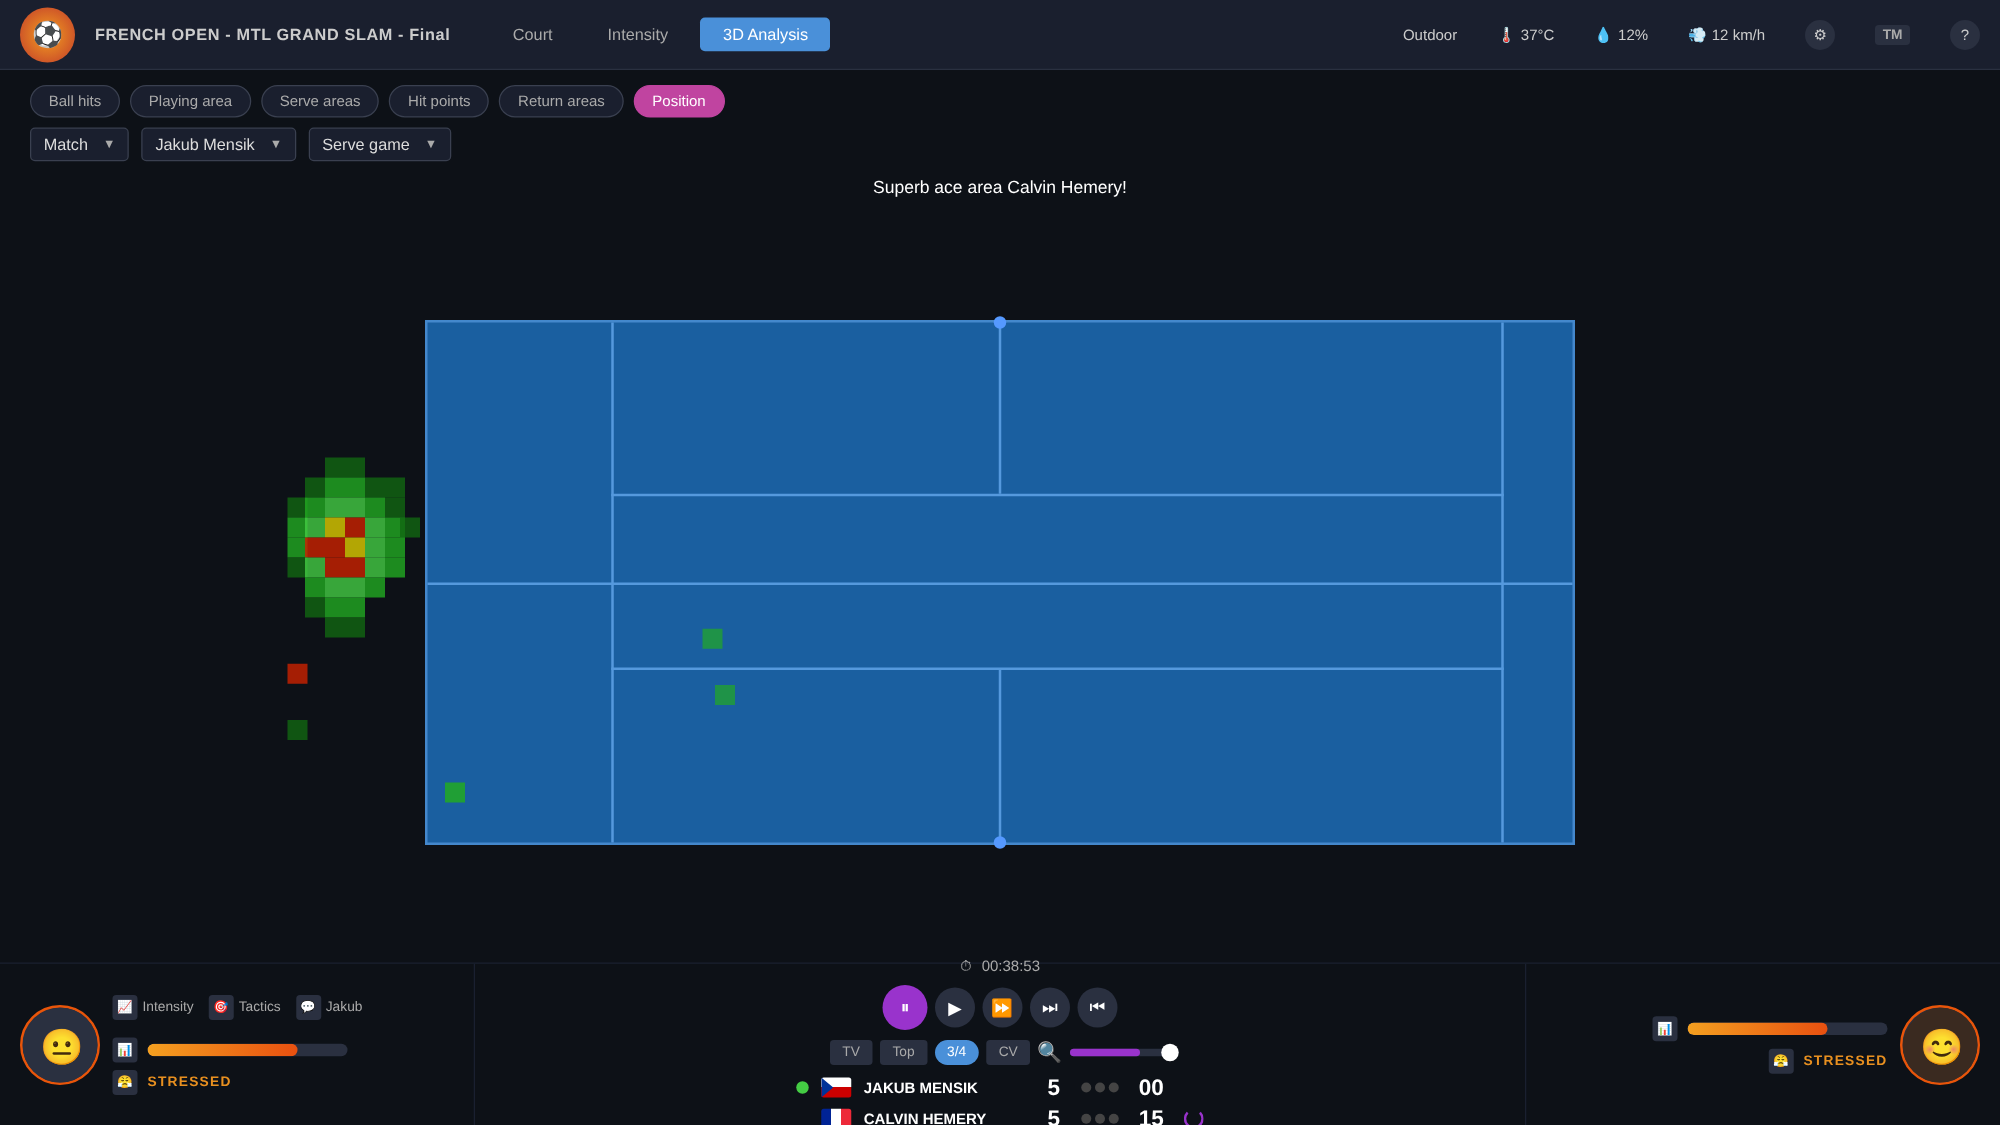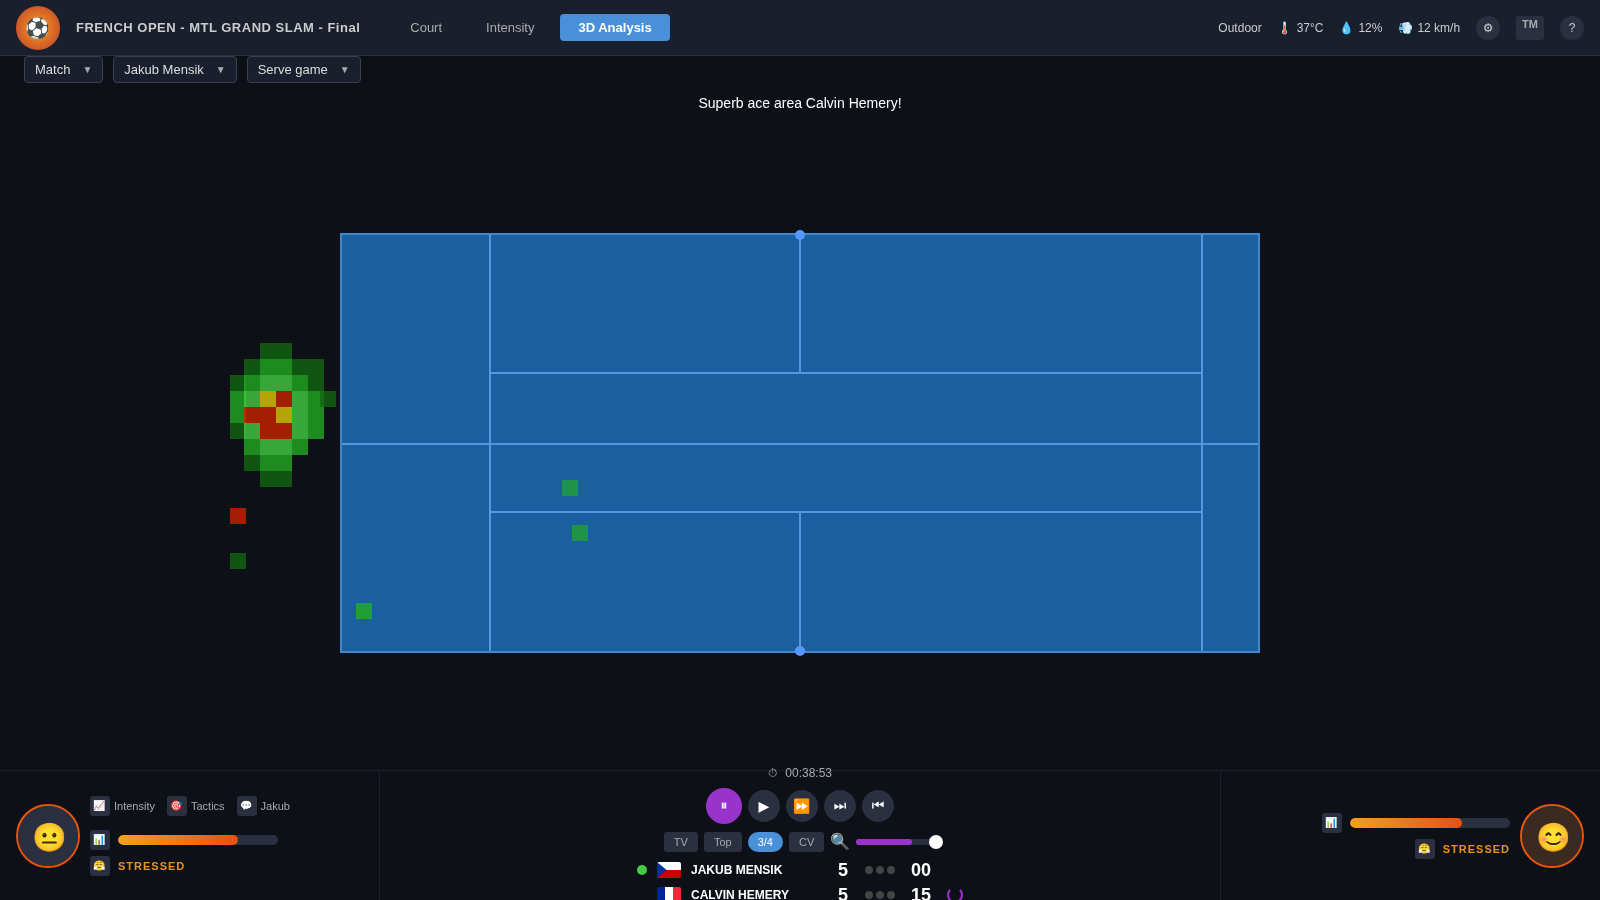--- a/index.html
+++ b/index.html
@@ -50,26 +50,27 @@
       border-radius: 4px;
       font-size: 13px;
       cursor: pointer;
       color: #aaa;
       background: transparent;
       border: none;
     }
     .nav-tab.active {
       background: #4a90d9;
       color: #fff;
-      font-weight: bold;
+      font-weight: normal;
     }
     .header-right {
       margin-left: auto;
       display: flex;
-      gap: 16px;
+      align-items: center;
+      gap: 32px;
       font-size: 12px;
       color: #ccc;
     }
     .header-right span { display: flex; align-items: center; gap: 4px; }
     .settings-icon, .question-icon {
       width: 24px; height: 24px;
       border-radius: 50%;
       background: #2a3040;
       display: flex; align-items: center; justify-content: center;
       font-size: 12px; cursor: pointer;
@@ -540,20 +541,28 @@
     <span>💧 <span>12%</span></span>
     <span>💨 <span>12 km/h</span></span>
     <div class="settings-icon">⚙</div>
     <div class="tm-badge">TM</div>
     <div class="question-icon">?</div>
   </div>
 </div>
 
 <div class="main-content">
 
+  <div class="filter-bar">
+    <button class="filter-btn">Ball hits</button>
+    <button class="filter-btn">Playing area</button>
+    <button class="filter-btn">Serve areas</button>
+    <button class="filter-btn">Hit points</button>
+    <button class="filter-btn">Return areas</button>
+    <button class="filter-btn active">Position</button>
+  </div>
 
   <div class="dropdowns-row">
     <div class="dropdown-select">
       <span>Match</span>
       <span class="arrow">▼</span>
     </div>
     <div class="dropdown-select">
       <span>Jakub Mensik</span>
       <span class="arrow">▼</span>
     </div>

